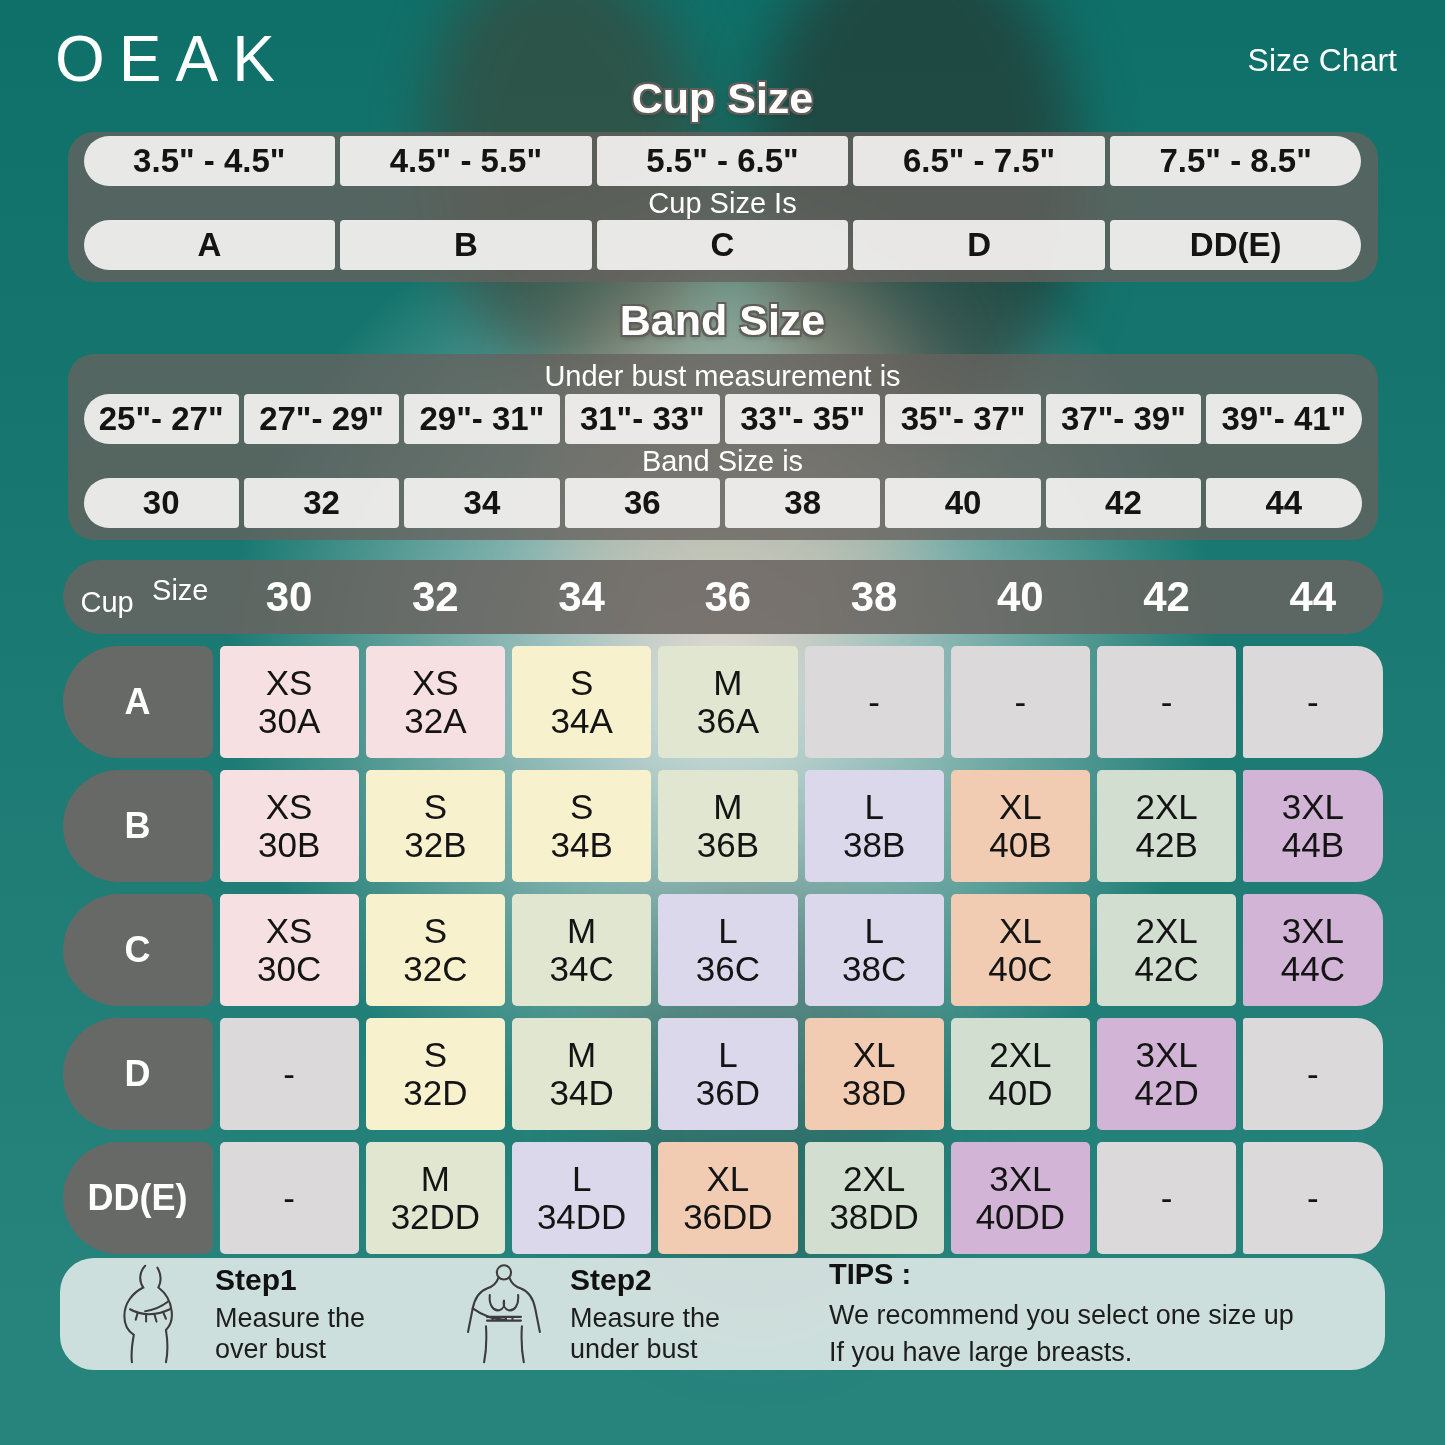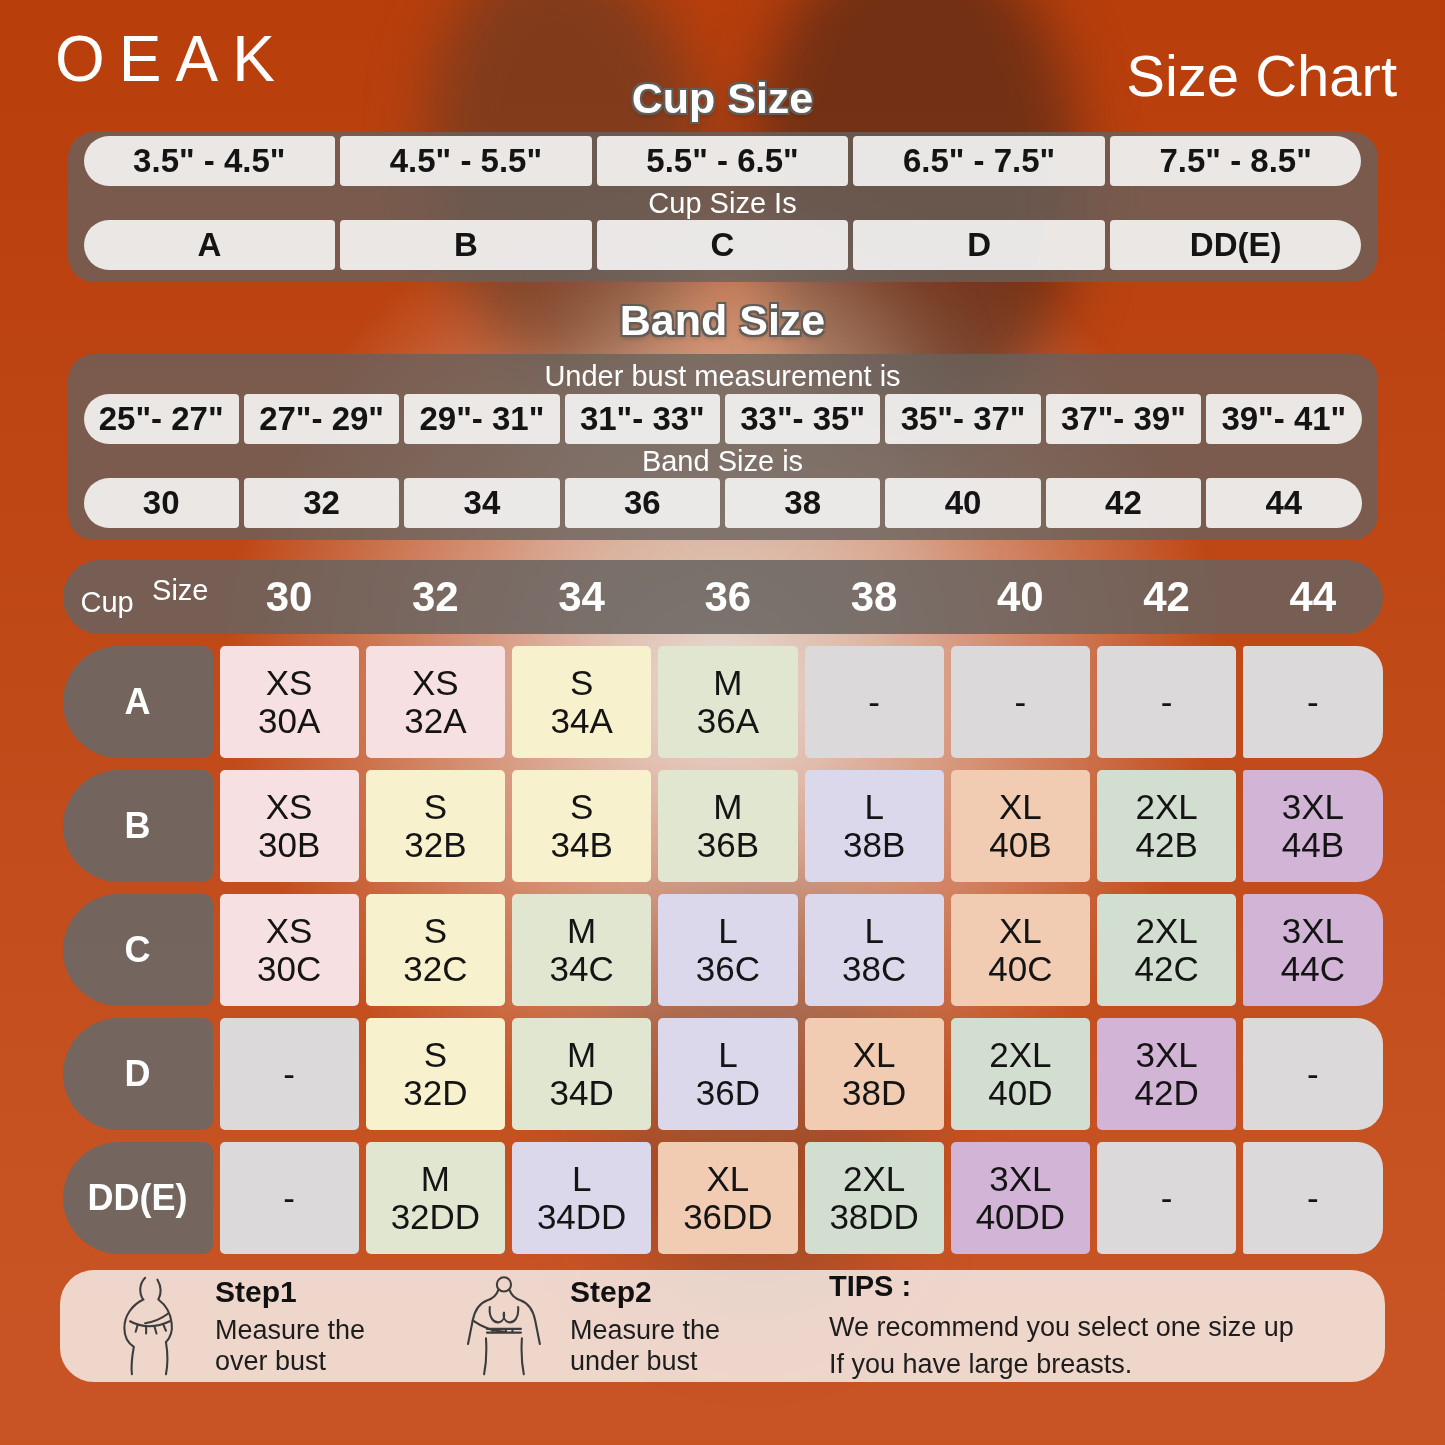--- a/index.html
+++ b/index.html
@@ -1,29 +1,29 @@
 <!DOCTYPE html>
 <html><head>
 <meta charset="utf-8">
 <style>
   html,body{margin:0;padding:0;background:#9e9e9e;}
   .page{position:relative;width:1445px;height:1445px;overflow:hidden;
-        font-family:"Liberation Sans",sans-serif;background:#c2410c;}
+        font-family:"Liberation Sans",sans-serif;background:#0f766e;}
   .page::before{content:"";position:absolute;inset:0;
         background:radial-gradient(circle 690px at 50% 46%, rgba(238,237,236,.95), rgba(238,237,236,0) 72%),
                    linear-gradient(180deg, rgba(0,0,0,.05), rgba(255,255,255,.10) 92%);}
   .blob{position:absolute;border-radius:50%;filter:blur(30px);}
   .hair-left{left:430px;top:-50px;width:280px;height:430px;background:rgba(74,55,42,.50);transform:rotate(-8deg);}
   .hair-right{left:750px;top:-70px;width:330px;height:500px;background:rgba(45,34,28,.50);}
   .skin{left:555px;top:240px;width:370px;height:430px;background:rgba(214,178,152,.38);filter:blur(42px);}
   .body-dark{left:600px;top:880px;width:310px;height:430px;background:rgba(60,54,50,.25);filter:blur(48px);}
   .content{position:relative;z-index:2;}
 
   .brand{position:absolute;left:55px;top:22px;color:#fff;font-size:64px;letter-spacing:14px;font-weight:400;}
-  .sheet-title{position:absolute;right:48px;top:42px;color:#fff;font-size:58px;font-weight:400;}
+  .sheet-title{position:absolute;right:48px;top:42px;color:#fff;font-size:32px;font-weight:400;}
 
   .big-heading{margin:0 auto;text-align:center;color:#fff;font-size:43px;font-weight:700;height:48px;line-height:48px;
         text-shadow:-2px -2px 0 #615d59, 2px -2px 0 #615d59, -2px 2px 0 #615d59, 2px 2px 0 #615d59, 0 3px 5px rgba(0,0,0,.25);}
   .cup-heading{padding-top:74px;}
   .band-heading{padding-top:14px;}
 
   .panel{width:1278px;margin:10px auto 0;background:rgba(102,97,93,.78);border-radius:26px;padding:4px 16px 12px;}
   .panel-label{text-align:center;color:#fff;font-size:29px;line-height:36px;height:36px;}
   .panel-label.mid{height:34px;line-height:34px;}
   .pill-row{display:flex;gap:5px;}
@@ -39,21 +39,21 @@
   .corner .c-cup{position:absolute;bottom:6px;left:18px;font-size:29px;}
   .col-head{flex:1;text-align:center;color:#fff;font-size:42px;font-weight:700;}
   .grid-row{display:flex;gap:7px;margin-top:12px;height:112px;}
   .row-label{flex:0 0 150px;background:rgba(108,103,100,.92);border-radius:56px 10px 10px 56px;color:#fff;
         font-weight:700;font-size:36px;display:flex;align-items:center;justify-content:center;}
   .cell{flex:1;display:flex;flex-direction:column;align-items:center;justify-content:center;
         font-size:35px;color:#141414;line-height:1.1;border-radius:5px;}
   .grid-row .cell:last-child{border-radius:3px 26px 26px 3px;}
   .cell span:empty{display:none;}
 
-  .info-bar{width:1250px;margin:16px auto 0;height:112px;background:rgba(247,246,245,.8);border-radius:34px;
+  .info-bar{width:1250px;margin:4px auto 0;height:112px;background:rgba(247,246,245,.8);border-radius:34px;
         display:flex;align-items:center;padding:0 30px 0 45px;}
   .step{display:flex;align-items:center;gap:24px;flex:0 0 355px;}
   .step svg{flex:0 0 auto;}
   .step-title{font-size:30px;font-weight:700;color:#111;margin:0 0 6px;}
   .step-text{font-size:27px;color:#1d1d1d;margin:0;width:200px;line-height:1.15;}
   .tips{flex:1;padding-left:14px;}
   .tips-title{font-size:29px;font-weight:700;color:#111;margin:0 0 6px;}
   .tips-line{font-size:27px;color:#1d1d1d;margin:0;line-height:1.35;}
   .figure{stroke:#3c3c3c;stroke-width:2.2;fill:none;stroke-linecap:round;}
 </style>

